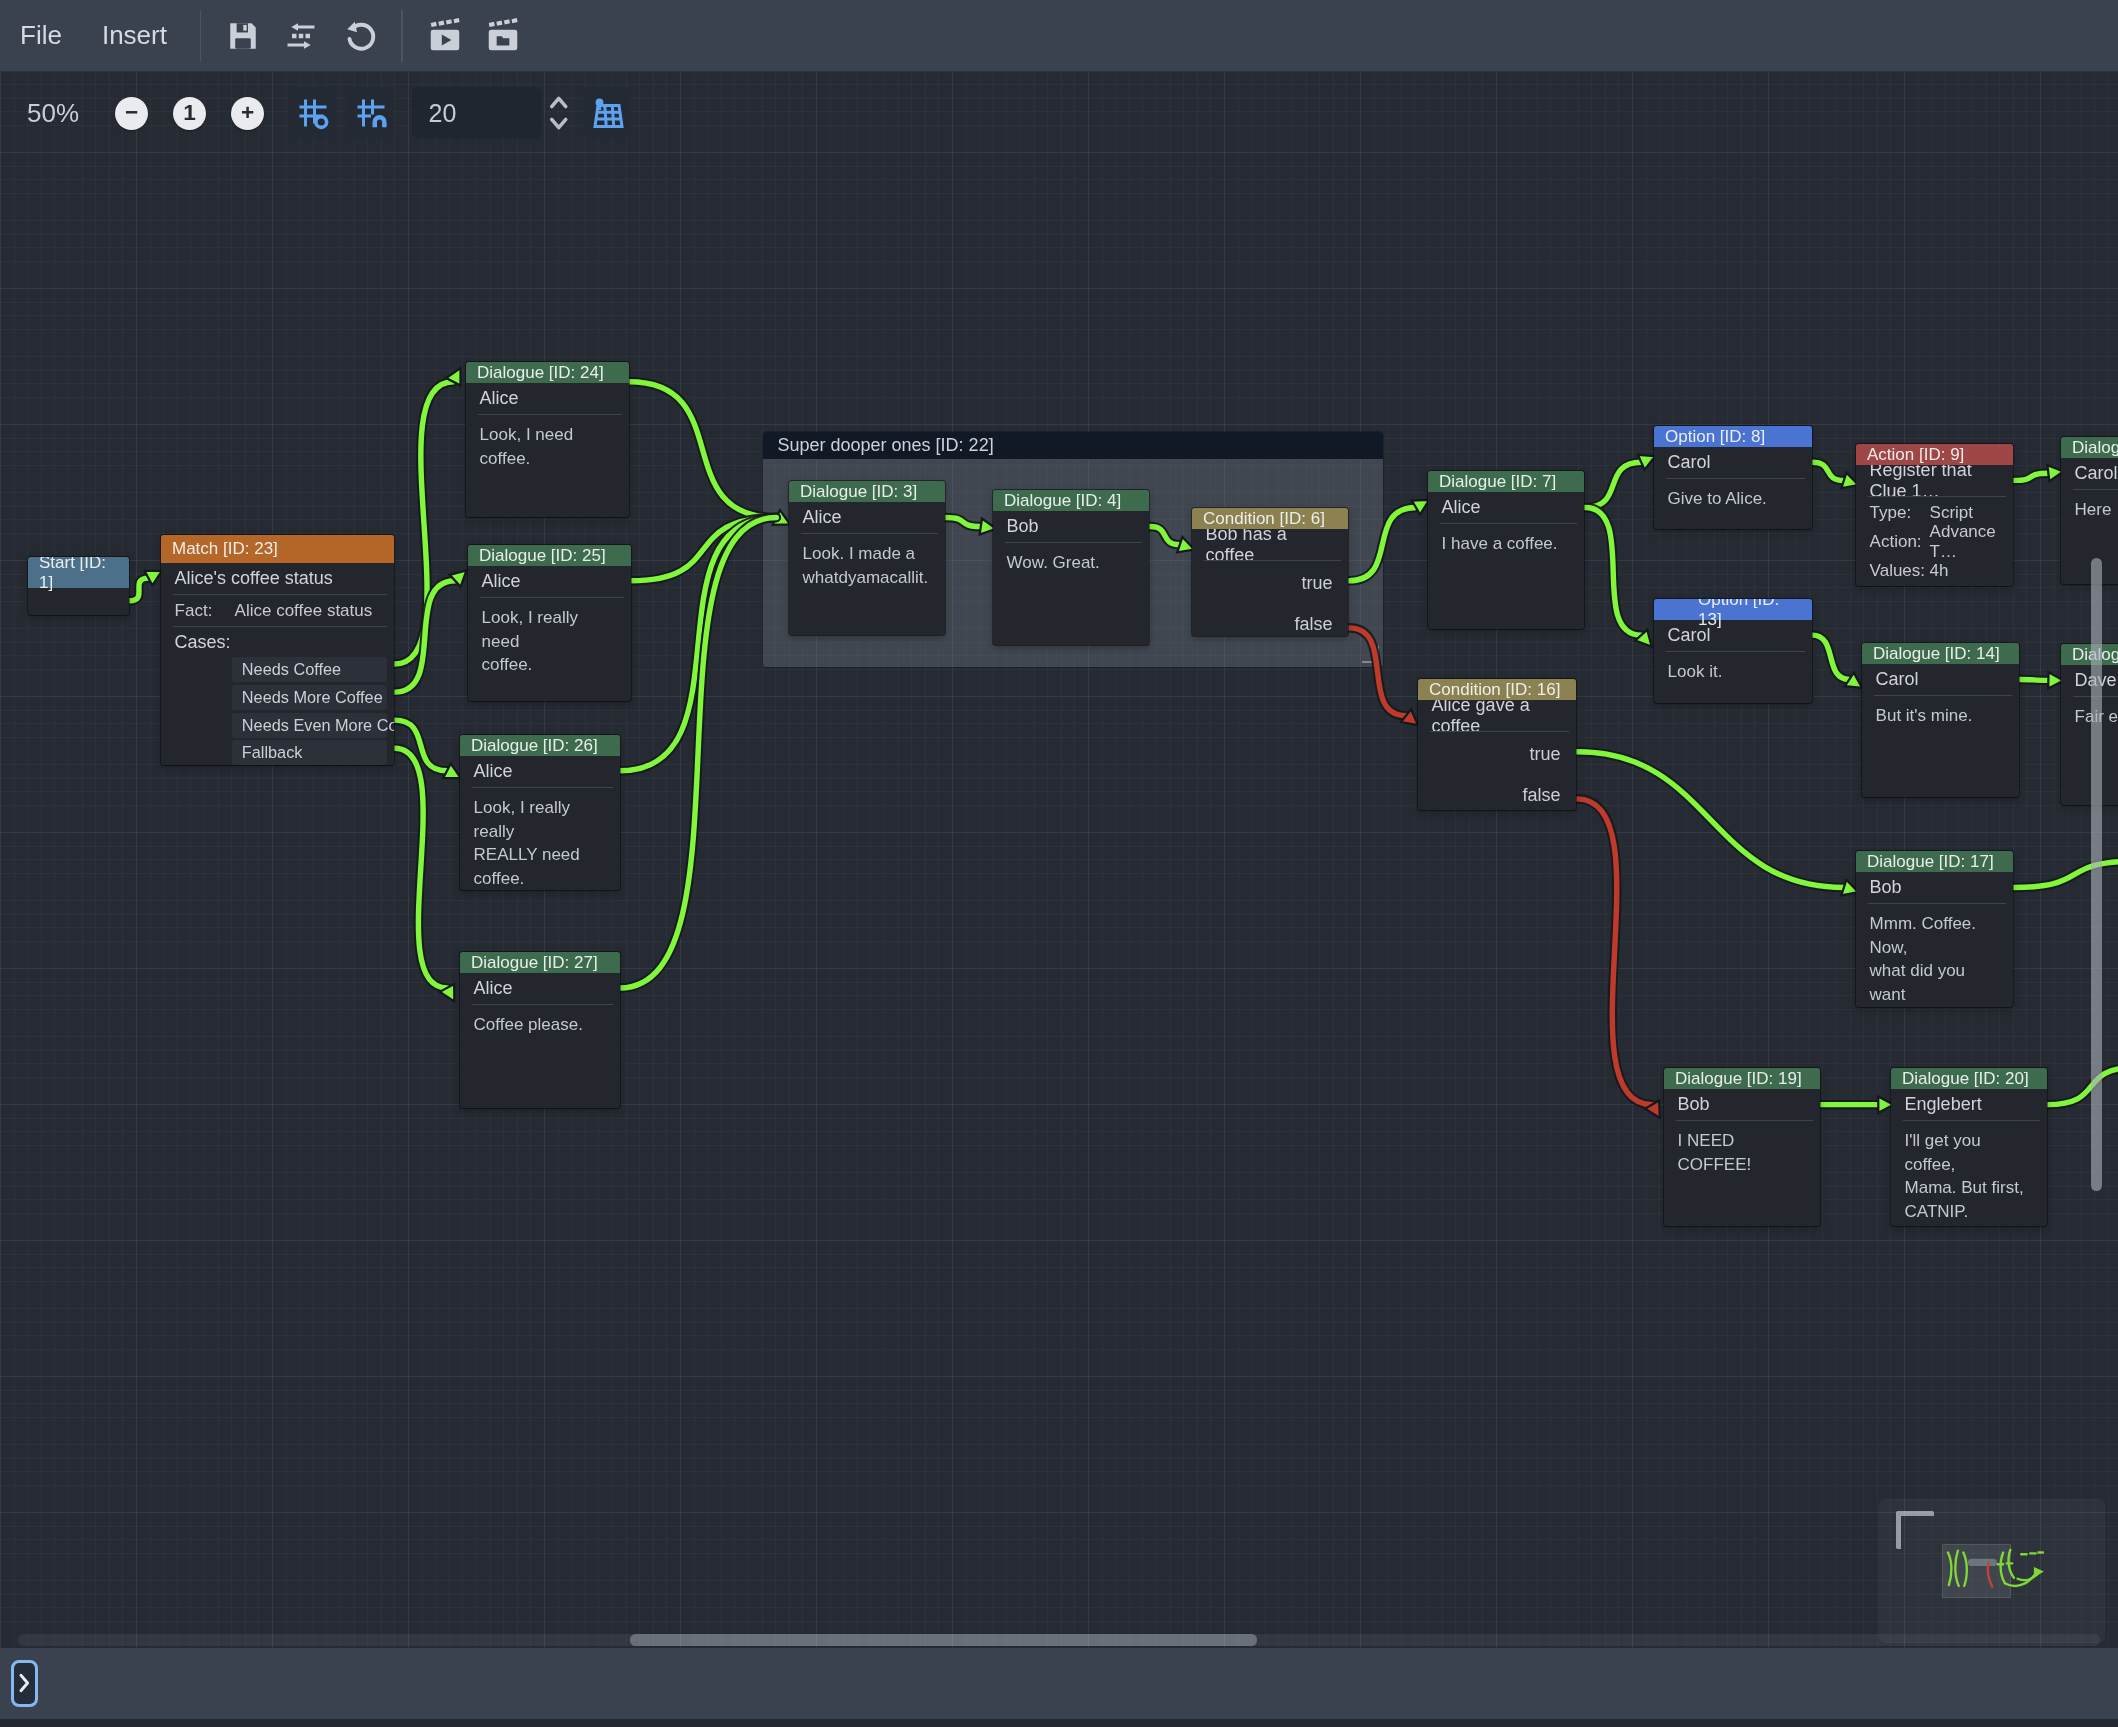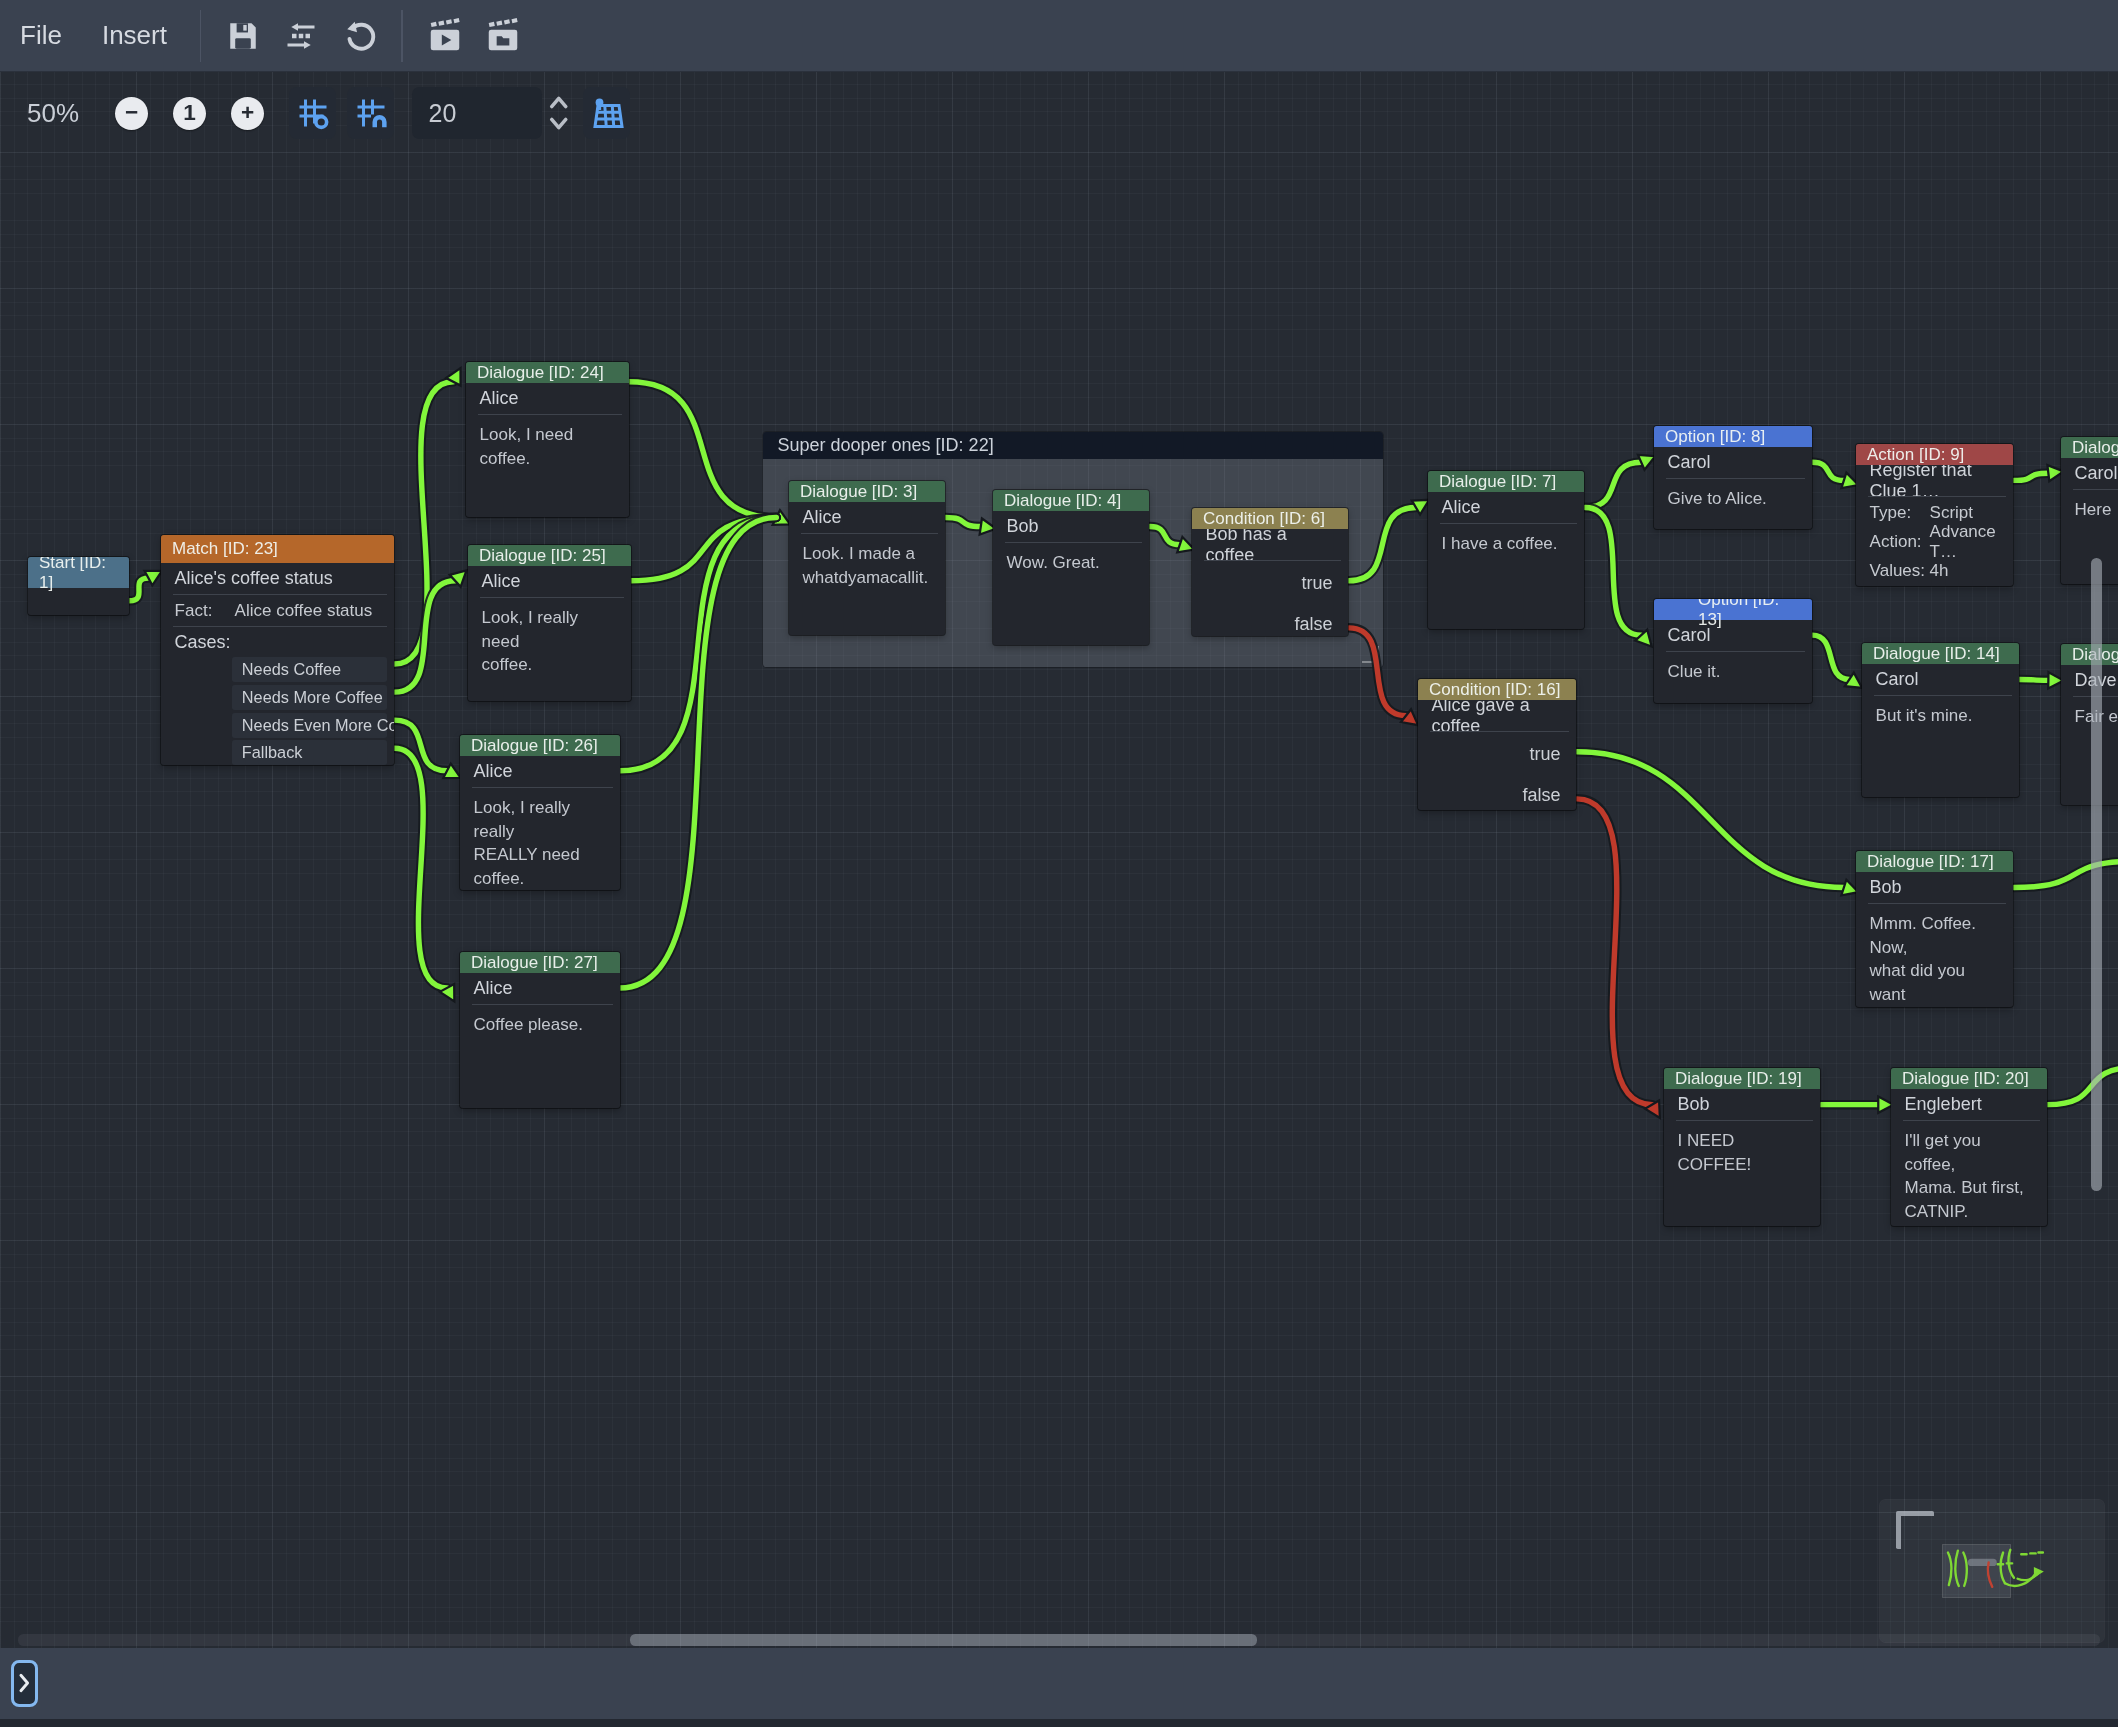--- a/index.html
+++ b/index.html
@@ -361,21 +361,21 @@
             <span class="k">Values:</span>
             <span>4h</span>
           </div>
         </div>
       </div>
       <div class="node" style="left: 1654px; top: 599px; width: 158px; height: 104px;">
         <div class="node-header" style="height: 21px; flex: 0 0 21px; background: rgb(74, 115, 210); padding-left: 44px;">Option [ID: 13]</div>
         <div class="node-body">
           <div class="row-name">Carol</div>
           <div class="row-sep"></div>
-          <div class="row-para">Clue it.</div>
+          <div class="row-para">Look it.</div>
         </div>
       </div>
       <div class="node" style="left: 1862px; top: 643px; width: 157px; height: 154px;">
         <div class="node-header" style="height: 21px; flex: 0 0 21px; background: rgb(62, 107, 78);">Dialogue [ID: 14]</div>
         <div class="node-body">
           <div class="row-name">Carol</div>
           <div class="row-sep"></div>
           <div class="row-para">But it's mine.</div>
         </div>
       </div>

